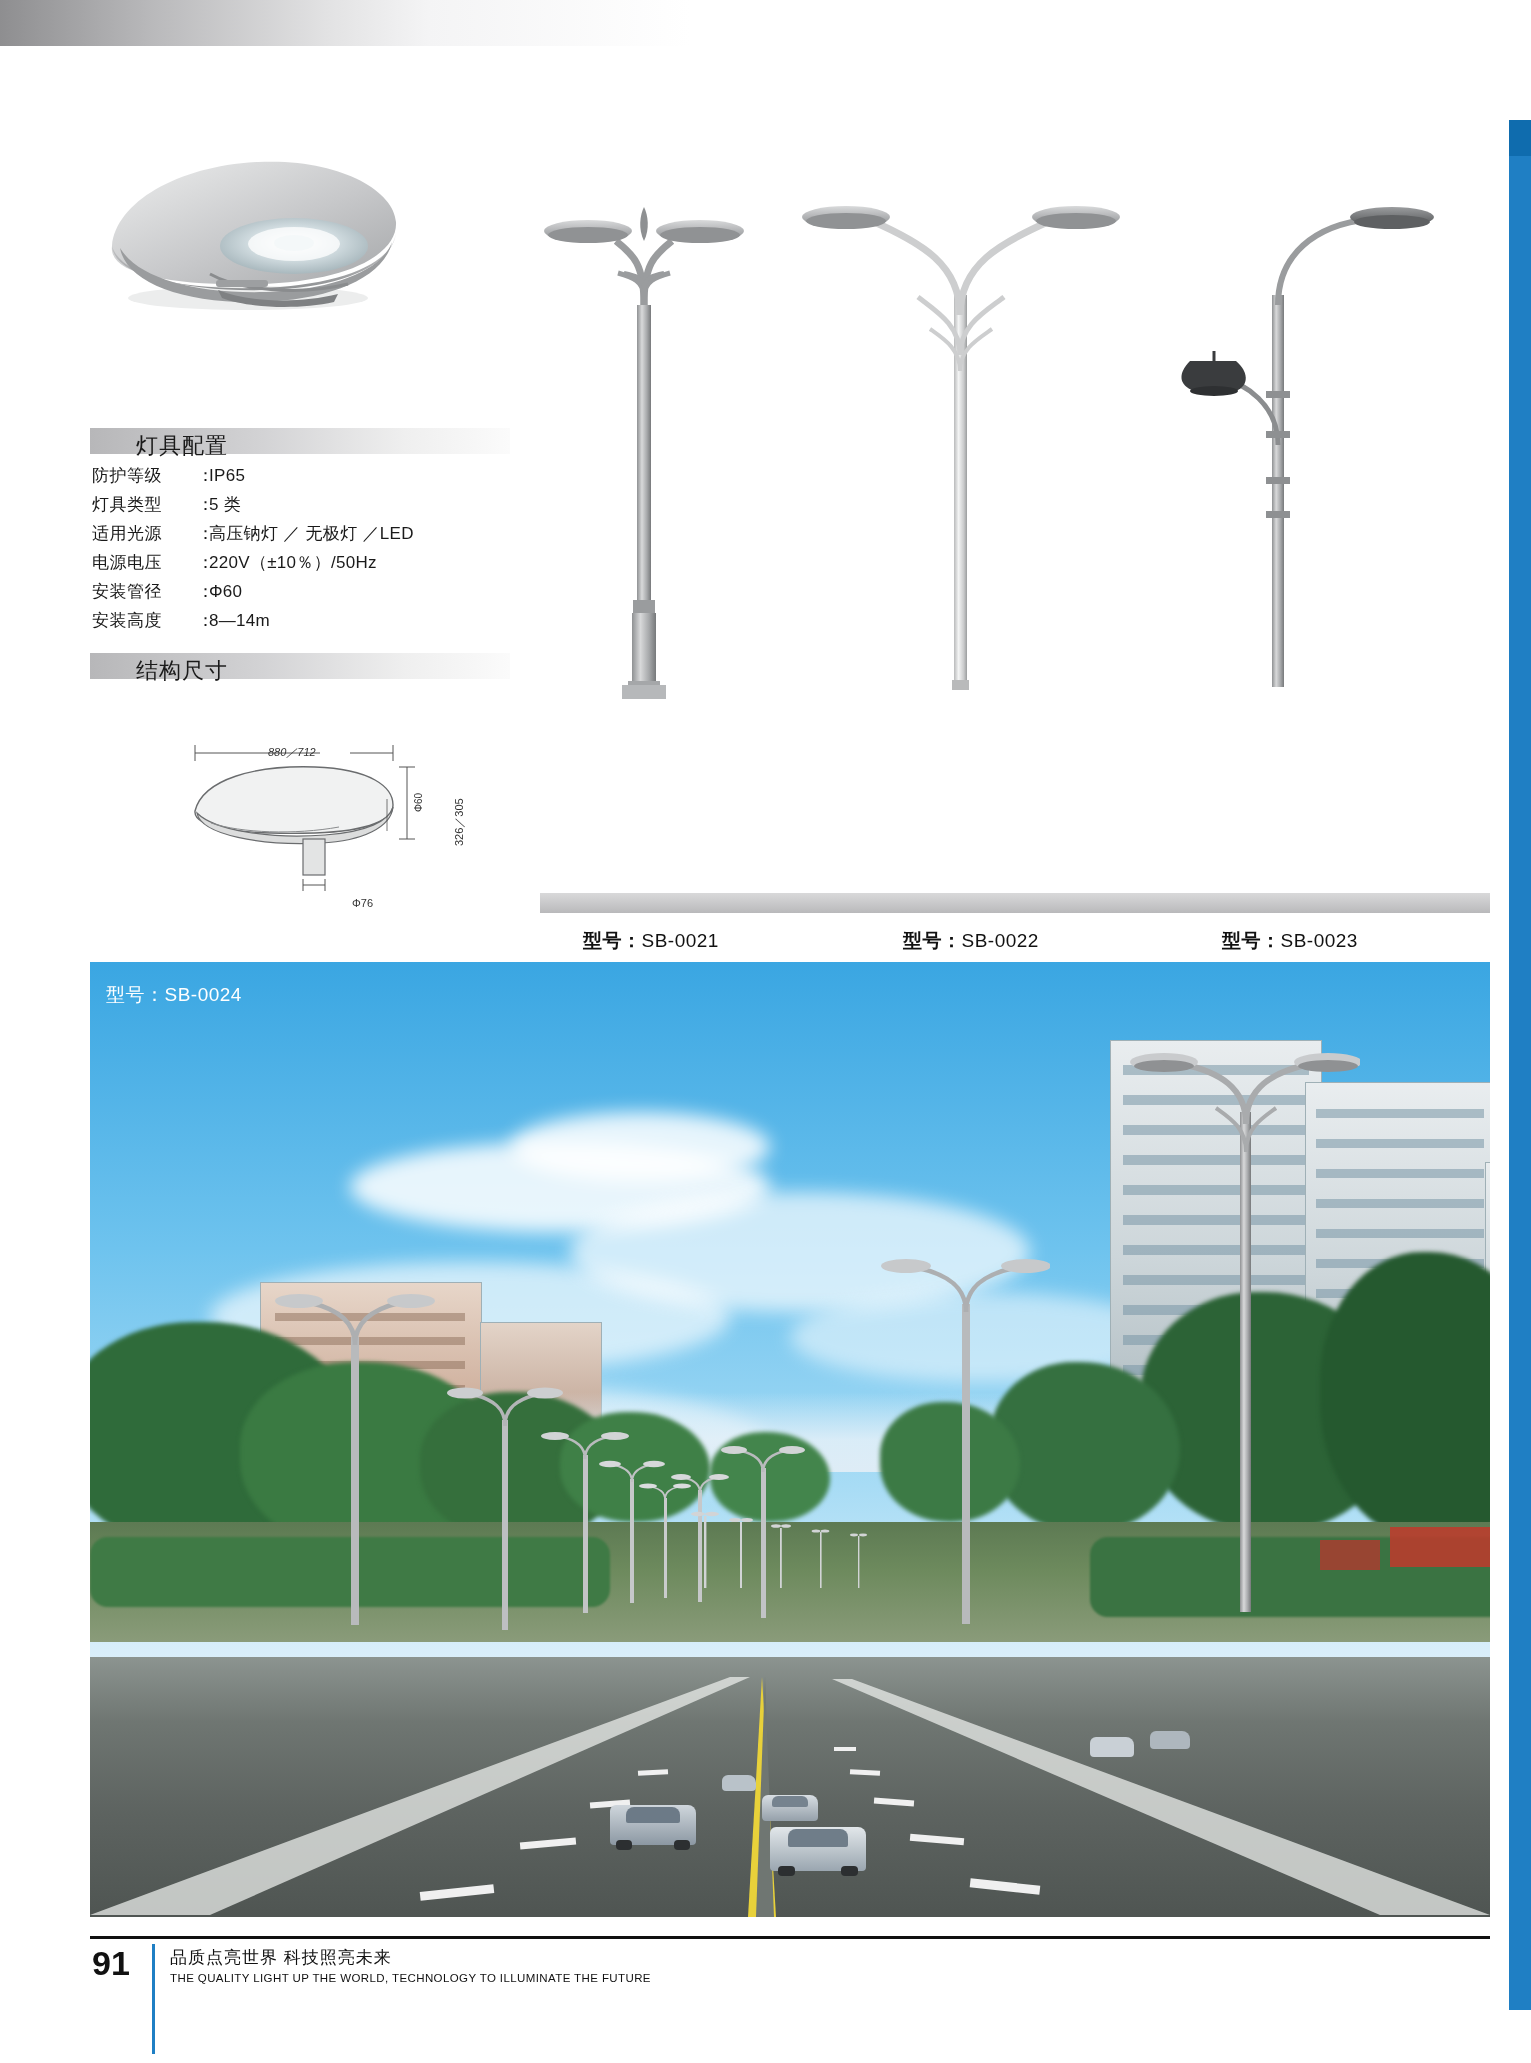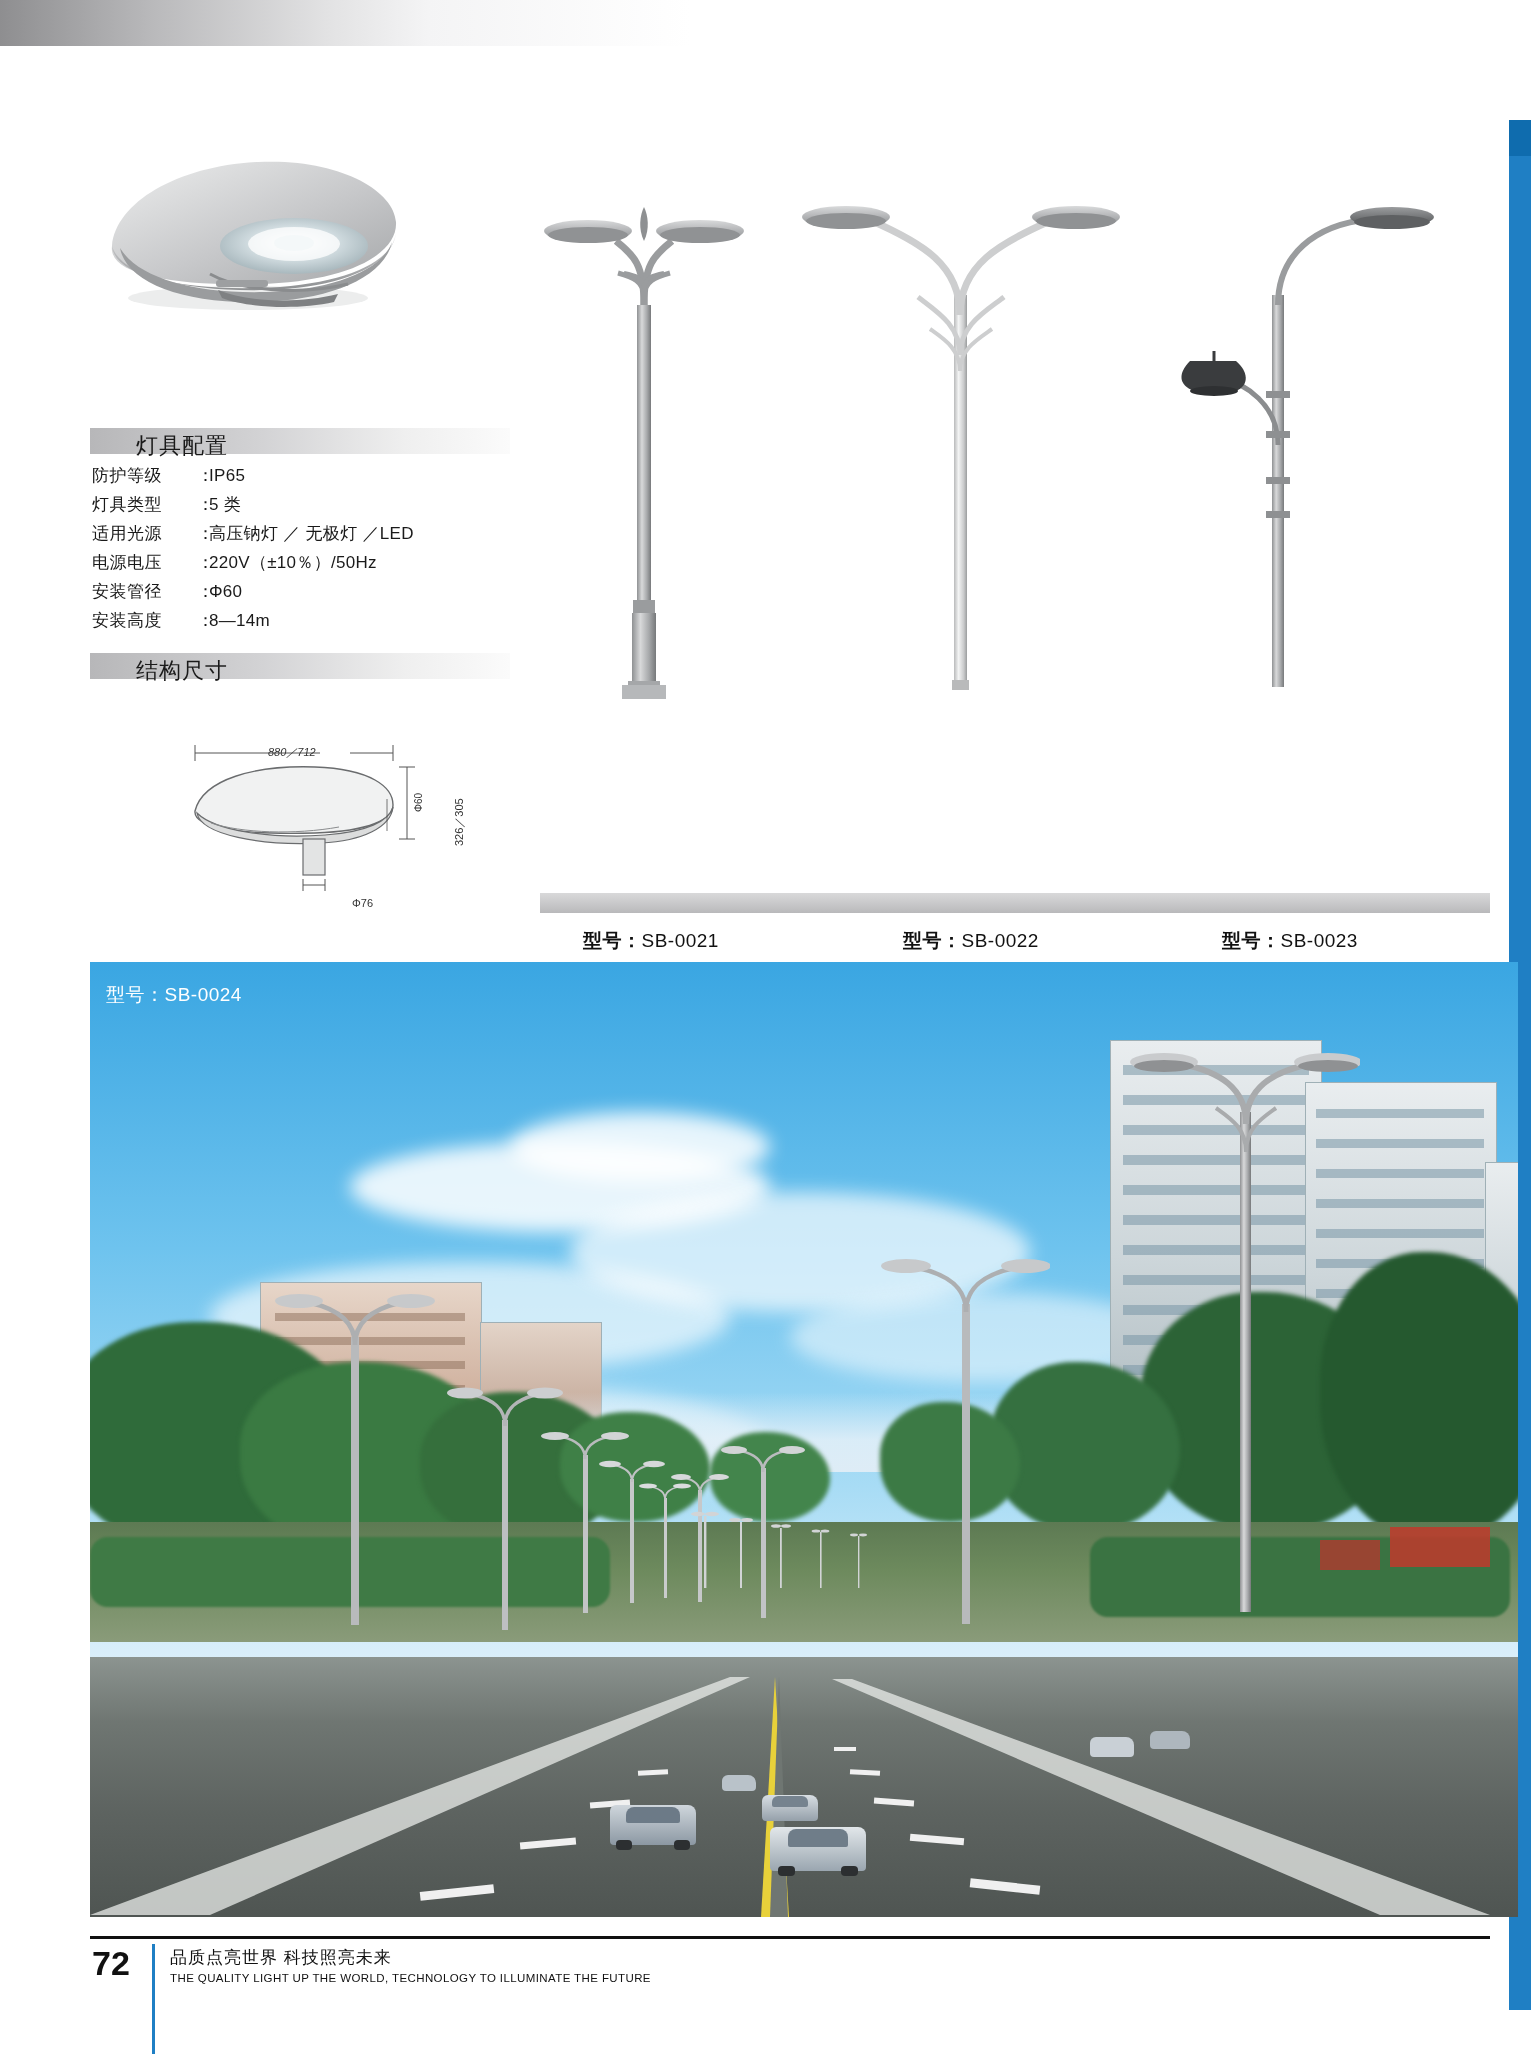--- a/index.html
+++ b/index.html
@@ -129,21 +129,20 @@
   #cap-22 { left: 903px; top: 928px; }
   #cap-23 { left: 1222px; top: 928px; }
 
   
   .scene {
     position: absolute;
     left: 90px; top: 962px;
     width: 1400px; height: 955px;
     background: linear-gradient(180deg,#3aa6e2 0%, #6ec3ee 30%, #a8dcf5 55%, #d8eefa 72%, #eaf4fb 80%, #bcd0cf 84%, #8d9c96 88%, #6d7a76 100%);
     overflow: hidden;
-    padding-left: 28px;
   }
   .scene-label {
     position: absolute;
     left: 16px; top: 20px;
     font-size: 19px;
     color: #ffffff;
     z-index: 40;
     letter-spacing: 0.5px;
   }
 
@@ -639,16 +638,16 @@
         <ellipse cx="173" cy="33" rx="4" ry="1.4"></ellipse>
     </g>
   </svg>
 
   <div style="position:absolute;left:1300px;top:565px;width:100px;height:40px;background:#c0392b;opacity:.85;"></div>
   <div style="position:absolute;left:1230px;top:578px;width:60px;height:30px;background:#b03a2e;opacity:.8;"></div>
 
 </div>
 
 <div class="footer-rule"></div>
-<div class="page-num">72</div>
+<div class="page-num">91</div>
 <div class="footer-divider"></div>
 <div class="footer-cn">品质点亮世界  科技照亮未来</div>
 <div class="footer-en">THE QUALITY LIGHT UP THE WORLD,  TECHNOLOGY TO ILLUMINATE THE FUTURE</div>
 
 </body></html>

